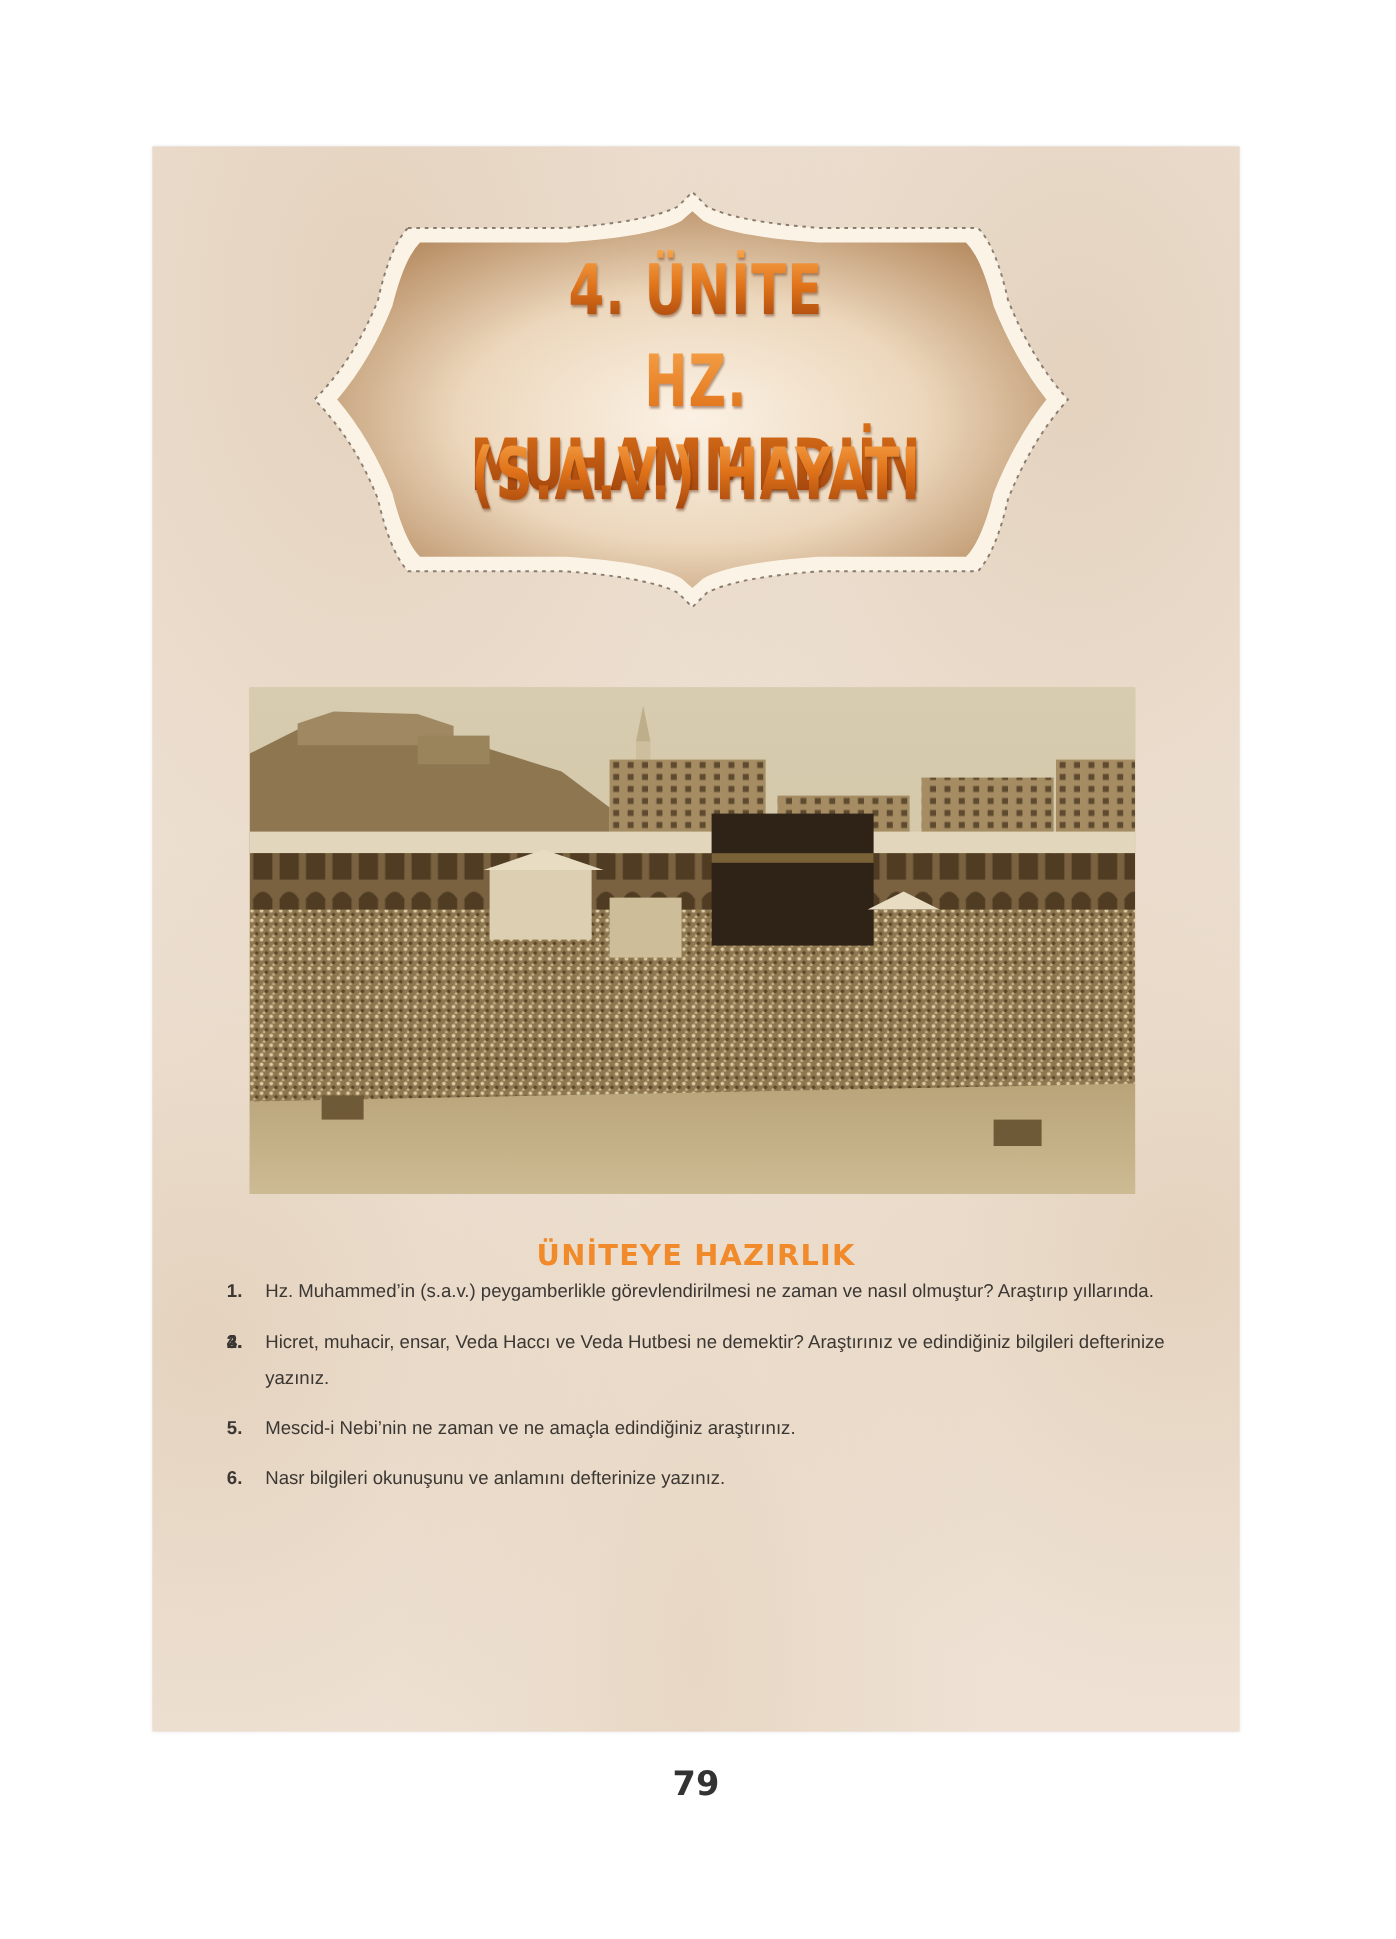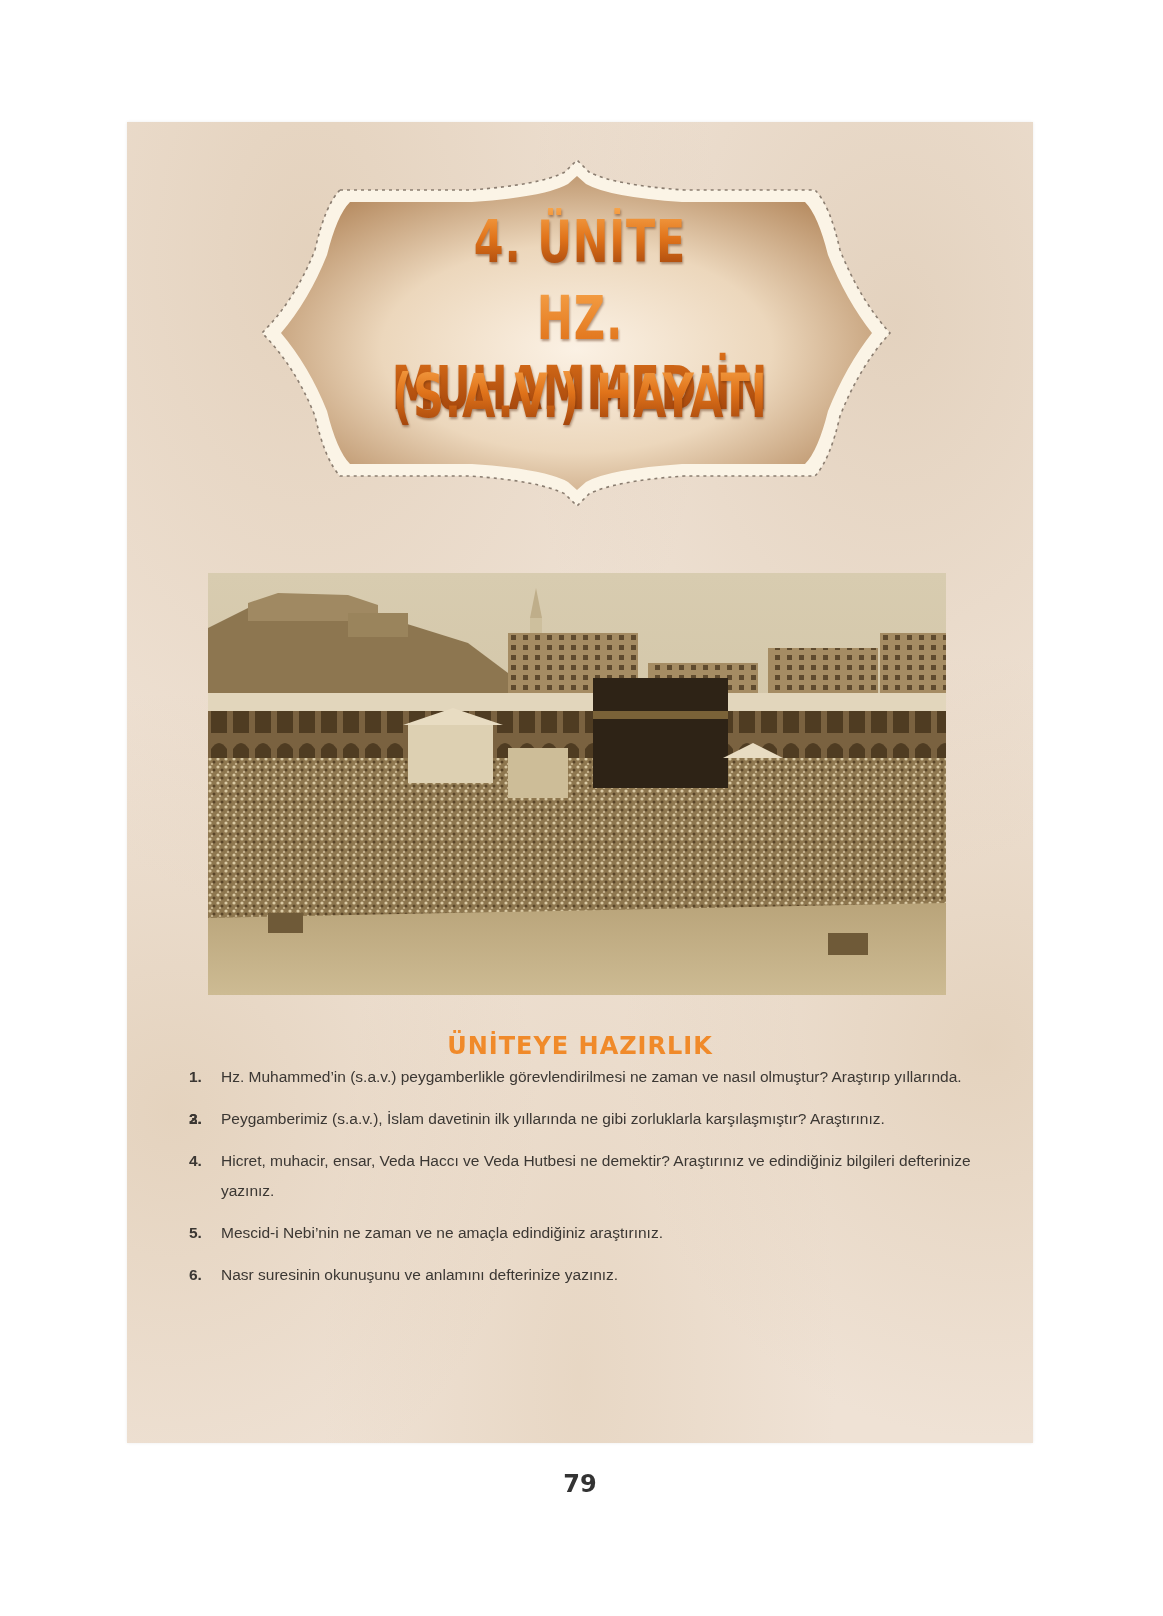--- a/index.html
+++ b/index.html
@@ -41,21 +41,21 @@
   .section-heading {
     position:absolute; left:180px; width:800px; top:1032px; text-align:center;
     font-family:"DejaVu Sans", sans-serif; font-weight:bold; font-size:24px;
     color:#f08a2a; letter-spacing:1px;
   }
   .qlist { position:absolute; left:185px; top:1062px; width:800px; margin:0; padding:0; list-style:none; }
   .qitem { position:relative; padding-left:36px; font-size:15.5px; line-height:30px; color:#3b3733; margin-bottom:12px; }
   .qnum { position:absolute; left:4px; top:0; font-weight:bold; color:#3b3733; }
   .page-number {
     position:absolute; left:540px; width:80px; top:1470px; text-align:center;
-    font-family:"DejaVu Sans", sans-serif; font-weight:bold; font-size:24px; color:#333;
+    font-family:"DejaVu Sans", sans-serif; font-weight:bold; font-size:28px; color:#333;
   }
 </style>
 </head>
 <body>
 
 <div class="panel"></div>
 
 <svg class="frame-svg" viewBox="0 0 1163 560">
   <defs>
     <radialGradient id="fillg" cx="50%" cy="55%" r="60%">
@@ -145,29 +145,28 @@
 <ol class="qlist">
   <li class="qitem">
     <span class="qnum">1.</span>
     <span>Hz. Muhammed’in (s.a.v.) peygamberlikle görevlendirilmesi ne zaman ve nasıl olmuştur? Araştırıp yıllarında.</span>
   </li>
   <li class="qitem">
     <span class="qnum">2.</span>
   </li>
   <li class="qitem">
     <span class="qnum">3.</span>
-    <span>Peygamberimiz (s.a.v.), İslam davetinin ilk yıllarında ne gibi zorluklarla karşılaşmıştır? Araştırınız.</span>
   </li>
   <li class="qitem">
     <span class="qnum">4.</span>
     <span>Hicret, muhacir, ensar, Veda Haccı ve Veda Hutbesi ne demektir? Araştırınız ve edindiğiniz bilgileri defterinize yazınız.</span>
   </li>
   <li class="qitem">
     <span class="qnum">5.</span>
     <span>Mescid-i Nebi’nin ne zaman ve ne amaçla edindiğiniz araştırınız.</span>
   </li>
   <li class="qitem">
     <span class="qnum">6.</span>
-    <span>Nasr suresinin okunuşunu ve anlamını defterinize yazınız.</span>
+    <span>Nasr bilgileri okunuşunu ve anlamını defterinize yazınız.</span>
   </li>
 </ol>
 
 <div class="page-number">79</div>
 
 </body></html>

